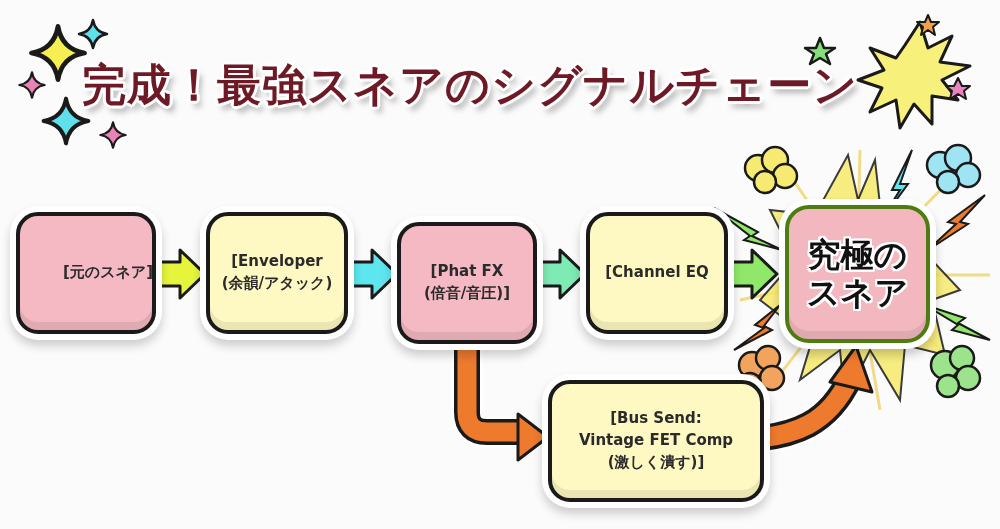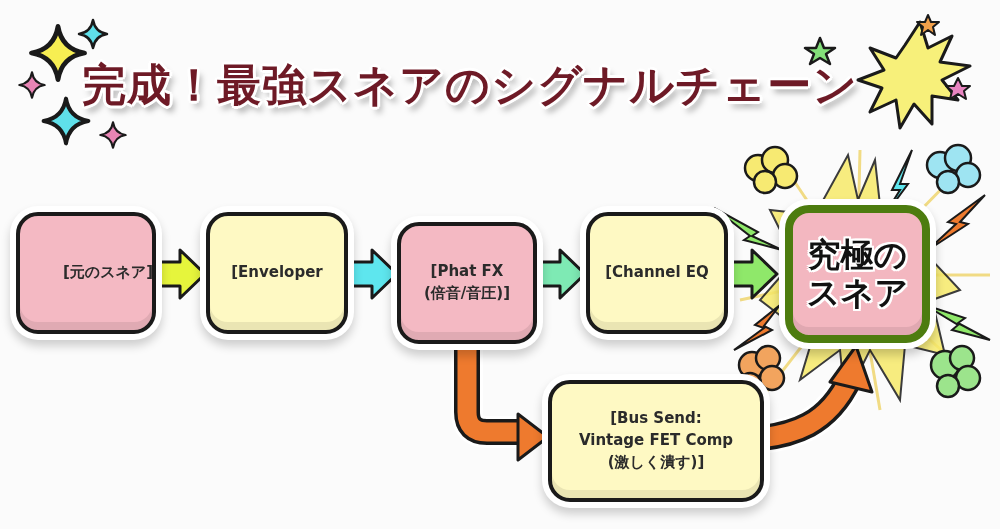--- a/index.html
+++ b/index.html
@@ -23,21 +23,21 @@
     border:4px solid #1a1a1a; border-radius:22px;
     display:flex; align-items:center; justify-content:center; text-align:center;
     font-size:15px; font-weight:bold; color:#2b2b2b; line-height:1.45;
     box-shadow:0 0 0 6px #ffffff, 0 6px 10px 6px rgba(0,0,0,0.18), inset 0 -8px 0 rgba(0,0,0,0.08);
   }
   .node span { display:block; white-space:nowrap; }
   .pink  { background:#f4b9c3; }
   .cream { background:#fef9c3; }
   .final {
     position:absolute; left:785px; top:205px; width:145px; height:138px;
-    box-sizing:border-box; border:8px solid #4d7c0f; border-radius:24px;
+    box-sizing:border-box; border:4px solid #4d7c0f; border-radius:24px;
     background:#f3b7c0;
     box-shadow:0 0 0 6px #ffffff, 0 6px 10px 6px rgba(0,0,0,0.2), inset 0 -8px 0 rgba(0,0,0,0.08);
     display:flex; flex-direction:column; align-items:center; justify-content:center;
     font-size:33px; font-weight:bold; color:#111; line-height:1.15;
   }
   .final span {
     display:block; white-space:nowrap;
     text-shadow: 2px 0 0 #fff, -2px 0 0 #fff, 0 2px 0 #fff, 0 -2px 0 #fff,
                  2px 2px 0 #fff, -2px -2px 0 #fff, 2px -2px 0 #fff, -2px 2px 0 #fff;
   }
@@ -148,20 +148,21 @@
 
 <div class="node pink" style="left:16px; top:212px; width:140px; height:122px;padding-left:44px;">
   <div>
     <span>[元のスネア]</span>
   </div>
 </div>
 
 <div class="node cream" style="left:206px; top:212px; width:142px; height:122px;">
   <div>
     <span>[Enveloper</span>
+    <span>(余韻/アタック)</span>
   </div>
 </div>
 
 <div class="node pink" style="left:397px; top:222px; width:140px; height:122px;">
   <div>
     <span>[Phat FX</span>
     <span>(倍音/音圧)]</span>
   </div>
 </div>
 

